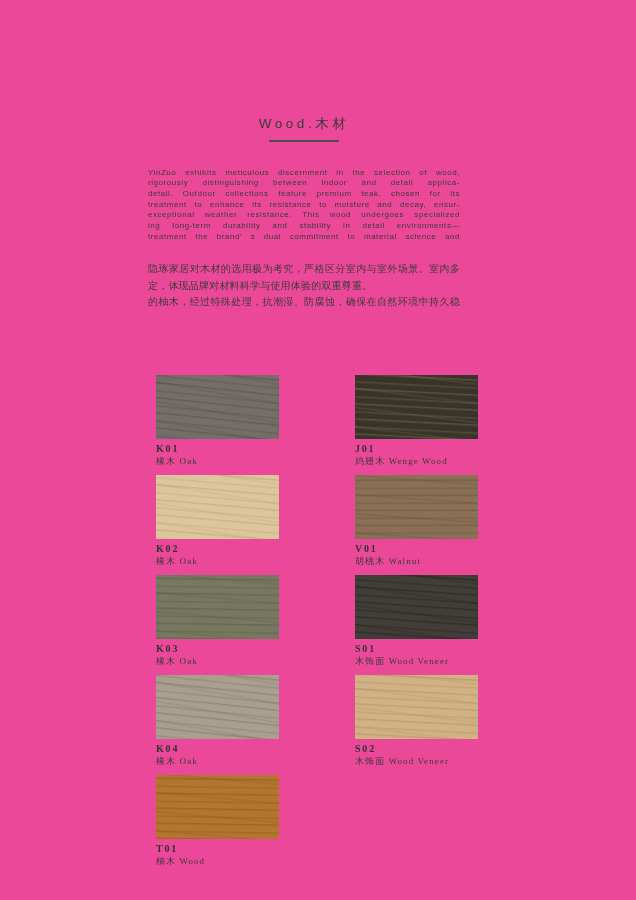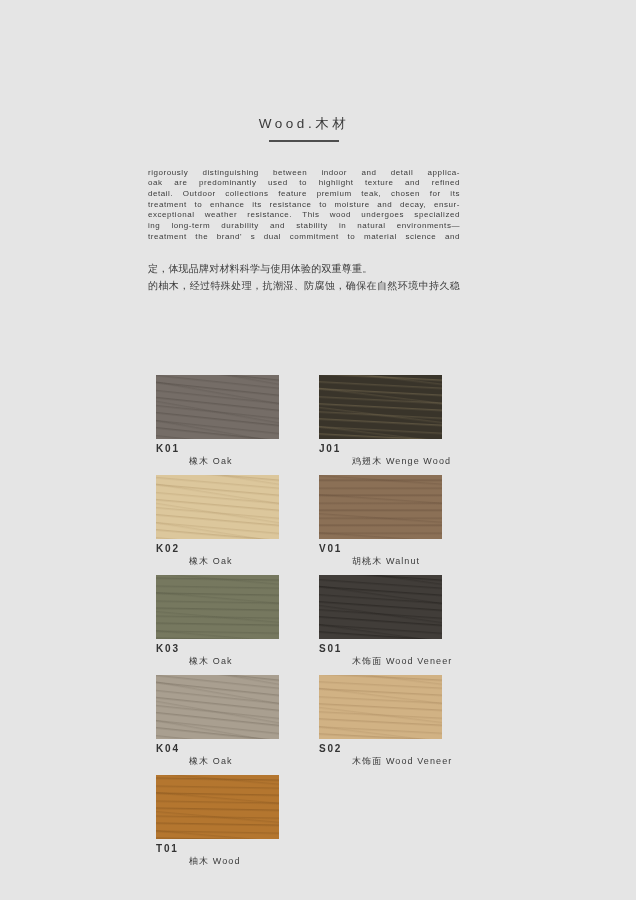--- a/index.html
+++ b/index.html
@@ -1,21 +1,21 @@
 <!DOCTYPE html>
 <html><head>
 <meta charset="utf-8">
 <style>
   html, body { margin: 0; padding: 0; background: #ffffff; }
   body {
     width: 636px; height: 900px; position: relative; overflow: hidden;
     font-family: "Liberation Sans", "DejaVu Sans", sans-serif;
     -webkit-font-smoothing: antialiased;
   }
-  .page { position: absolute; inset: 0; background: #e5e5e5; }
+  .page { position: absolute; inset: 0; background: #ec4899; }
 
   .content { position: absolute; left: 148px; top: 0; width: 312px; }
 
   .title-block { margin-top: 115px; text-align: center; }
   .page-title {
     font-size: 13.5px; letter-spacing: 3.5px; color: #3a3a3a;
     line-height: 18px; white-space: nowrap;
   }
   .title-underline {
     width: 70px; height: 1.5px; background: #4e4e4e; margin: 7px auto 0 auto;
@@ -33,56 +33,57 @@
   .zh-line {
     font-size: 10px; line-height: 16.3px; height: 16.3px;
     letter-spacing: 0.2px; overflow: hidden;
     text-align: justify; text-align-last: justify;
   }
   .zh-line.last { text-align-last: auto; }
 
   .swatch-grid {
     position: absolute; left: 156px; top: 375px;
     display: grid; grid-template-columns: 123px 123px;
-    column-gap: 40px; grid-auto-rows: 100px;
+    column-gap: 76px; grid-auto-rows: 100px; font-family: Liberation Serif, serif;
   }
   .cell { width: 123px; }
   .swatch { width: 123px; height: 64px; background: #999; }
   .code {
     margin-top: 4px; font-size: 10px; line-height: 12px;
     font-weight: bold; letter-spacing: 1.8px; color: #333333; white-space: nowrap;
   }
   .name {
     margin-top: 1px; font-size: 9px; line-height: 11px;
-    letter-spacing: 1.1px; color: #3b3b3b; white-space: nowrap; margin-left: 33px;
+    letter-spacing: 1.1px; color: #3b3b3b; white-space: nowrap;
   }
 </style>
 </head>
 <body>
 
 <div class="page">
 
   <div class="content">
 
     <div class="title-block">
       <div class="page-title">Wood.木材</div>
       <div class="title-underline"></div>
     </div>
 
     <div class="intro-en">
+      <div class="en-line">YinZuo exhibits meticulous discernment in the selection of wood,</div>
       <div class="en-line">rigorously distinguishing between indoor and detail applica-</div>
-      <div class="en-line">oak are predominantly used to highlight texture and refined</div>
       <div class="en-line">detail. Outdoor collections feature premium teak, chosen for its</div>
       <div class="en-line">treatment to enhance its resistance to moisture and decay, ensur-</div>
       <div class="en-line">exceptional weather resistance. This wood undergoes specialized</div>
-      <div class="en-line">ing long-term durability and stability in natural environments—</div>
+      <div class="en-line">ing long-term durability and stability in detail environments—</div>
       <div class="en-line">treatment the brand' s dual commitment to material science and</div>
     </div>
 
     <div class="intro-zh">
+      <div class="zh-line">隐琢家居对木材的选用极为考究，严格区分室内与室外场景。室内多</div>
       <div class="zh-line last">定，体现品牌对材料科学与使用体验的双重尊重。</div>
       <div class="zh-line">的柚木，经过特殊处理，抗潮湿、防腐蚀，确保在自然环境中持久稳</div>
     </div>
 
   </div>
 
   <div class="swatch-grid">
 
     <div class="cell">
       <div class="swatch" style="background: repeating-linear-gradient(186deg, rgba(77, 70, 64, 0) 0px, rgba(77, 70, 64, 0) 4px, rgba(77, 70, 64, 0.4) 5px, rgba(77, 70, 64, 0) 7px, rgba(77, 70, 64, 0) 12px, rgba(77, 70, 64, 0.3) 13px, rgba(77, 70, 64, 0) 15px), repeating-linear-gradient(190deg, rgba(77, 70, 64, 0) 0px, rgba(77, 70, 64, 0) 8px, rgba(77, 70, 64, 0.22) 9px, rgba(77, 70, 64, 0) 11px, rgba(77, 70, 64, 0) 19px), rgb(117, 109, 103);"></div>

